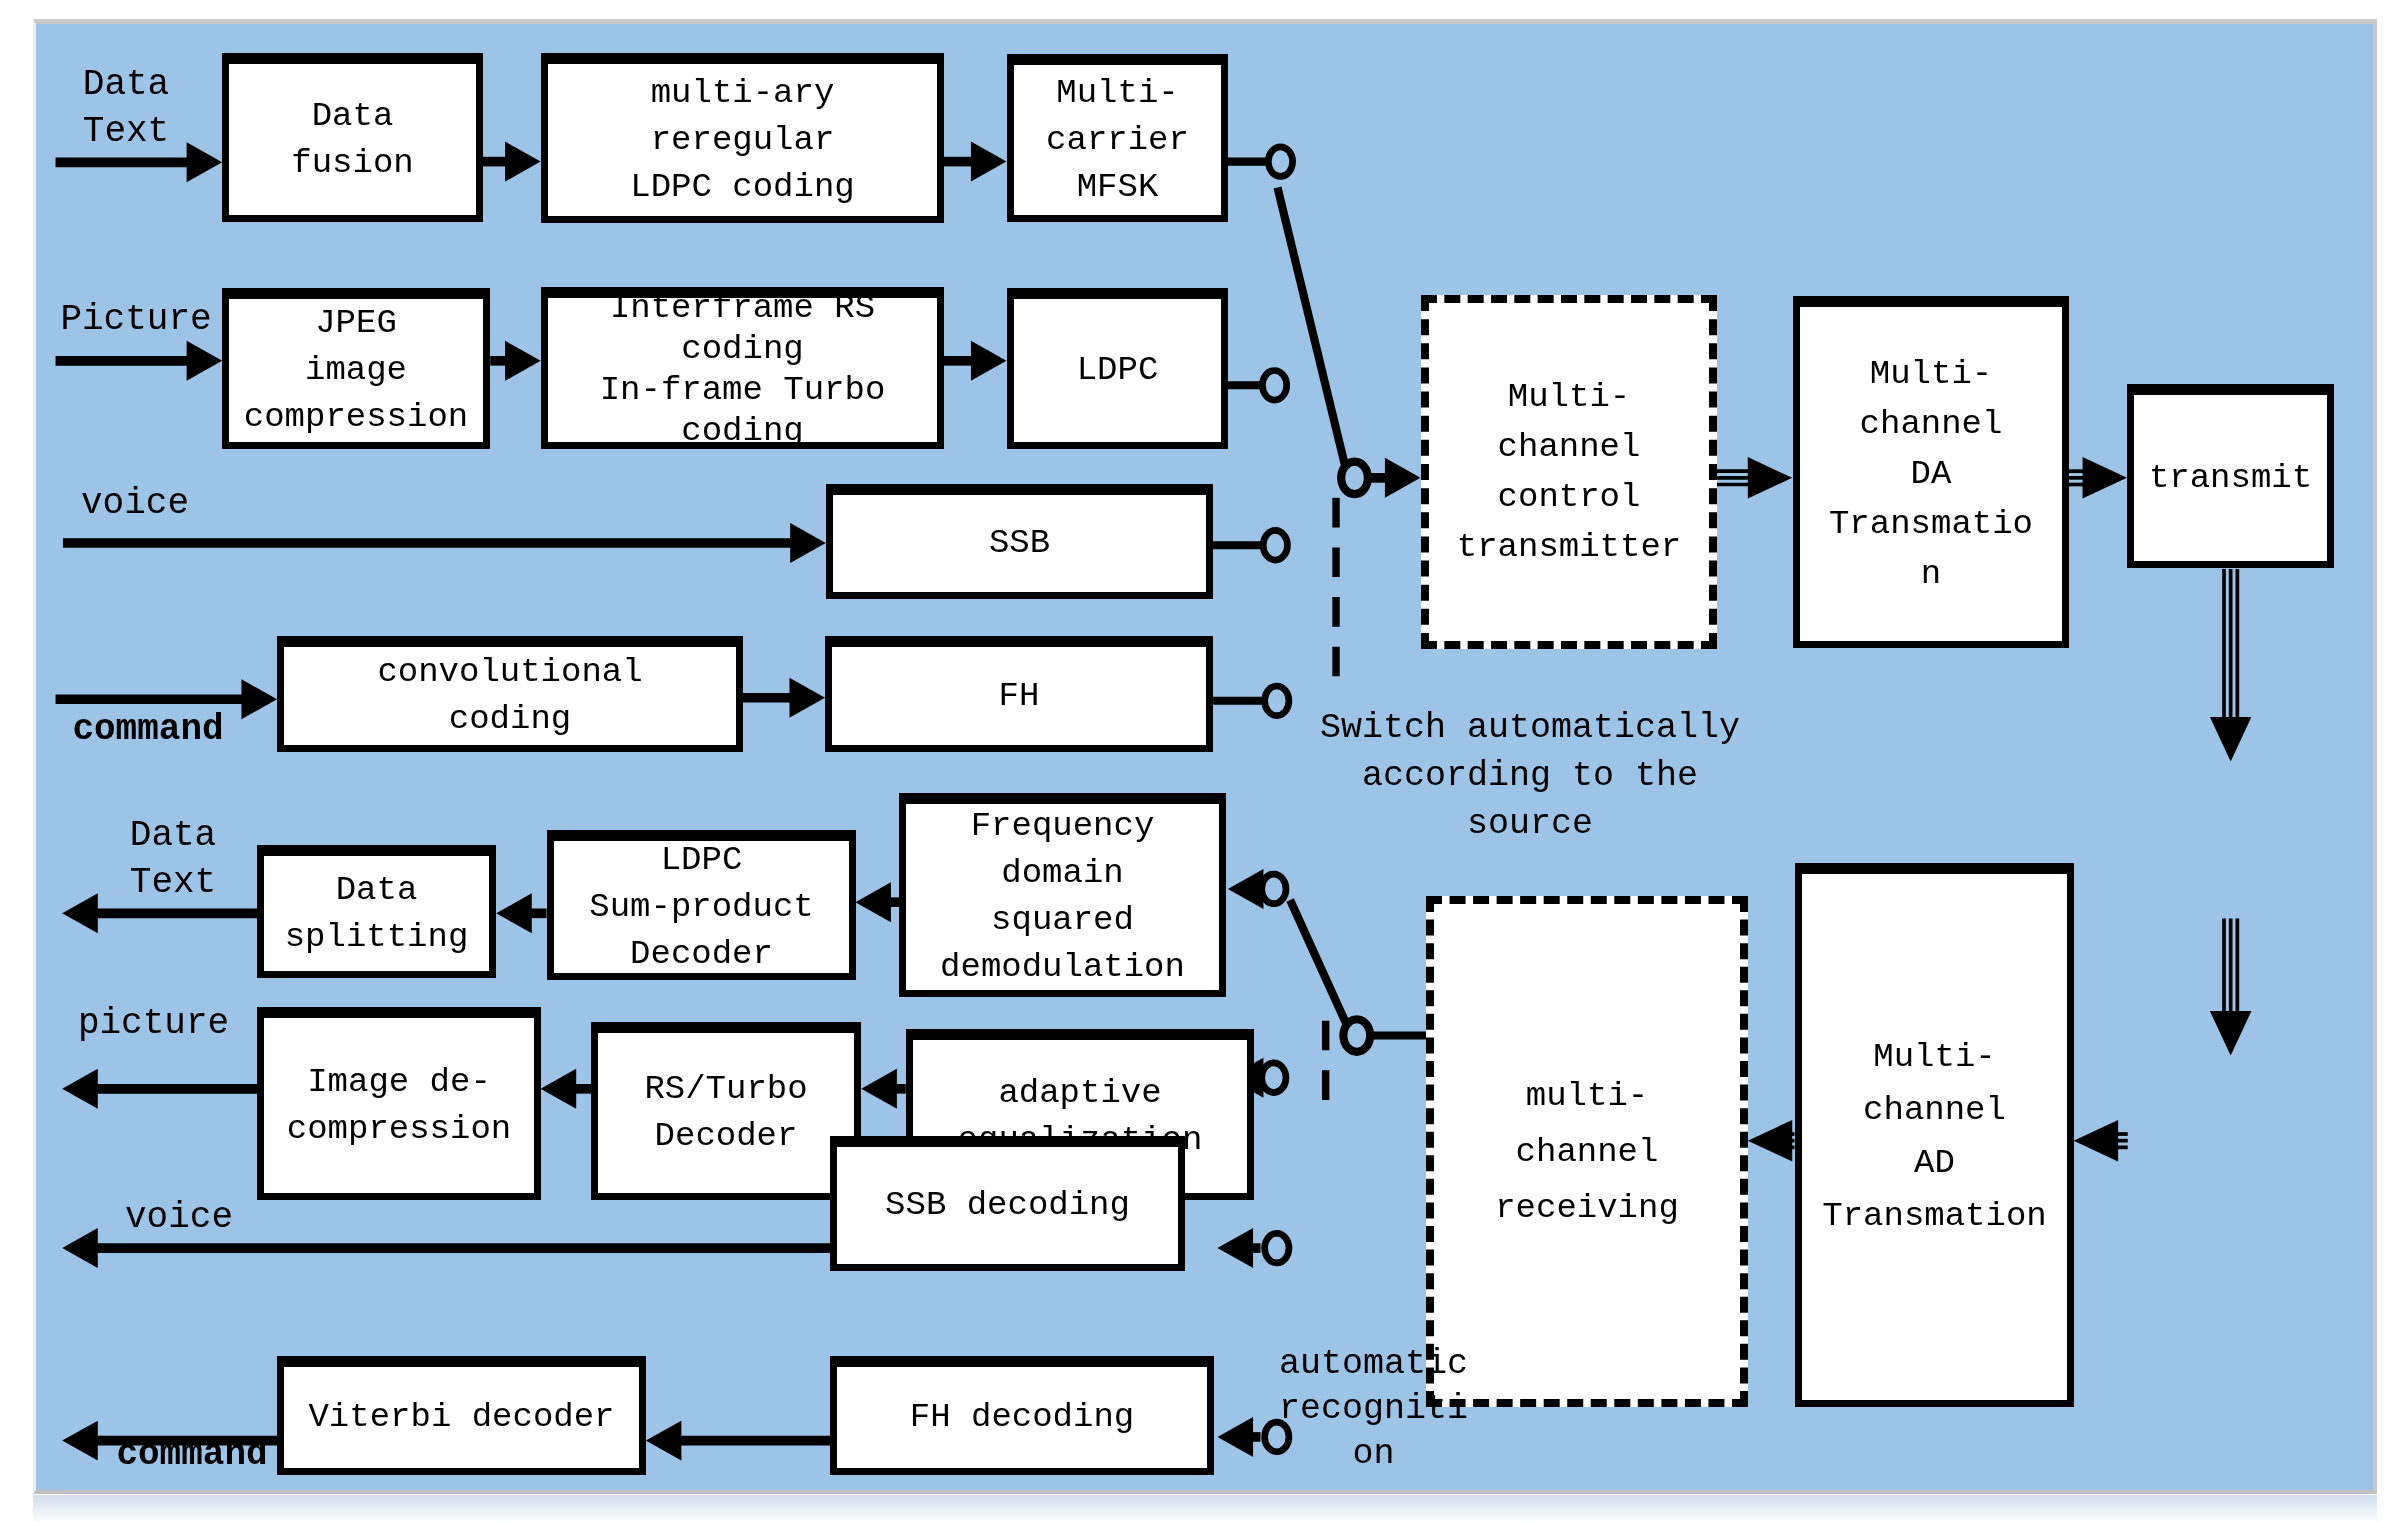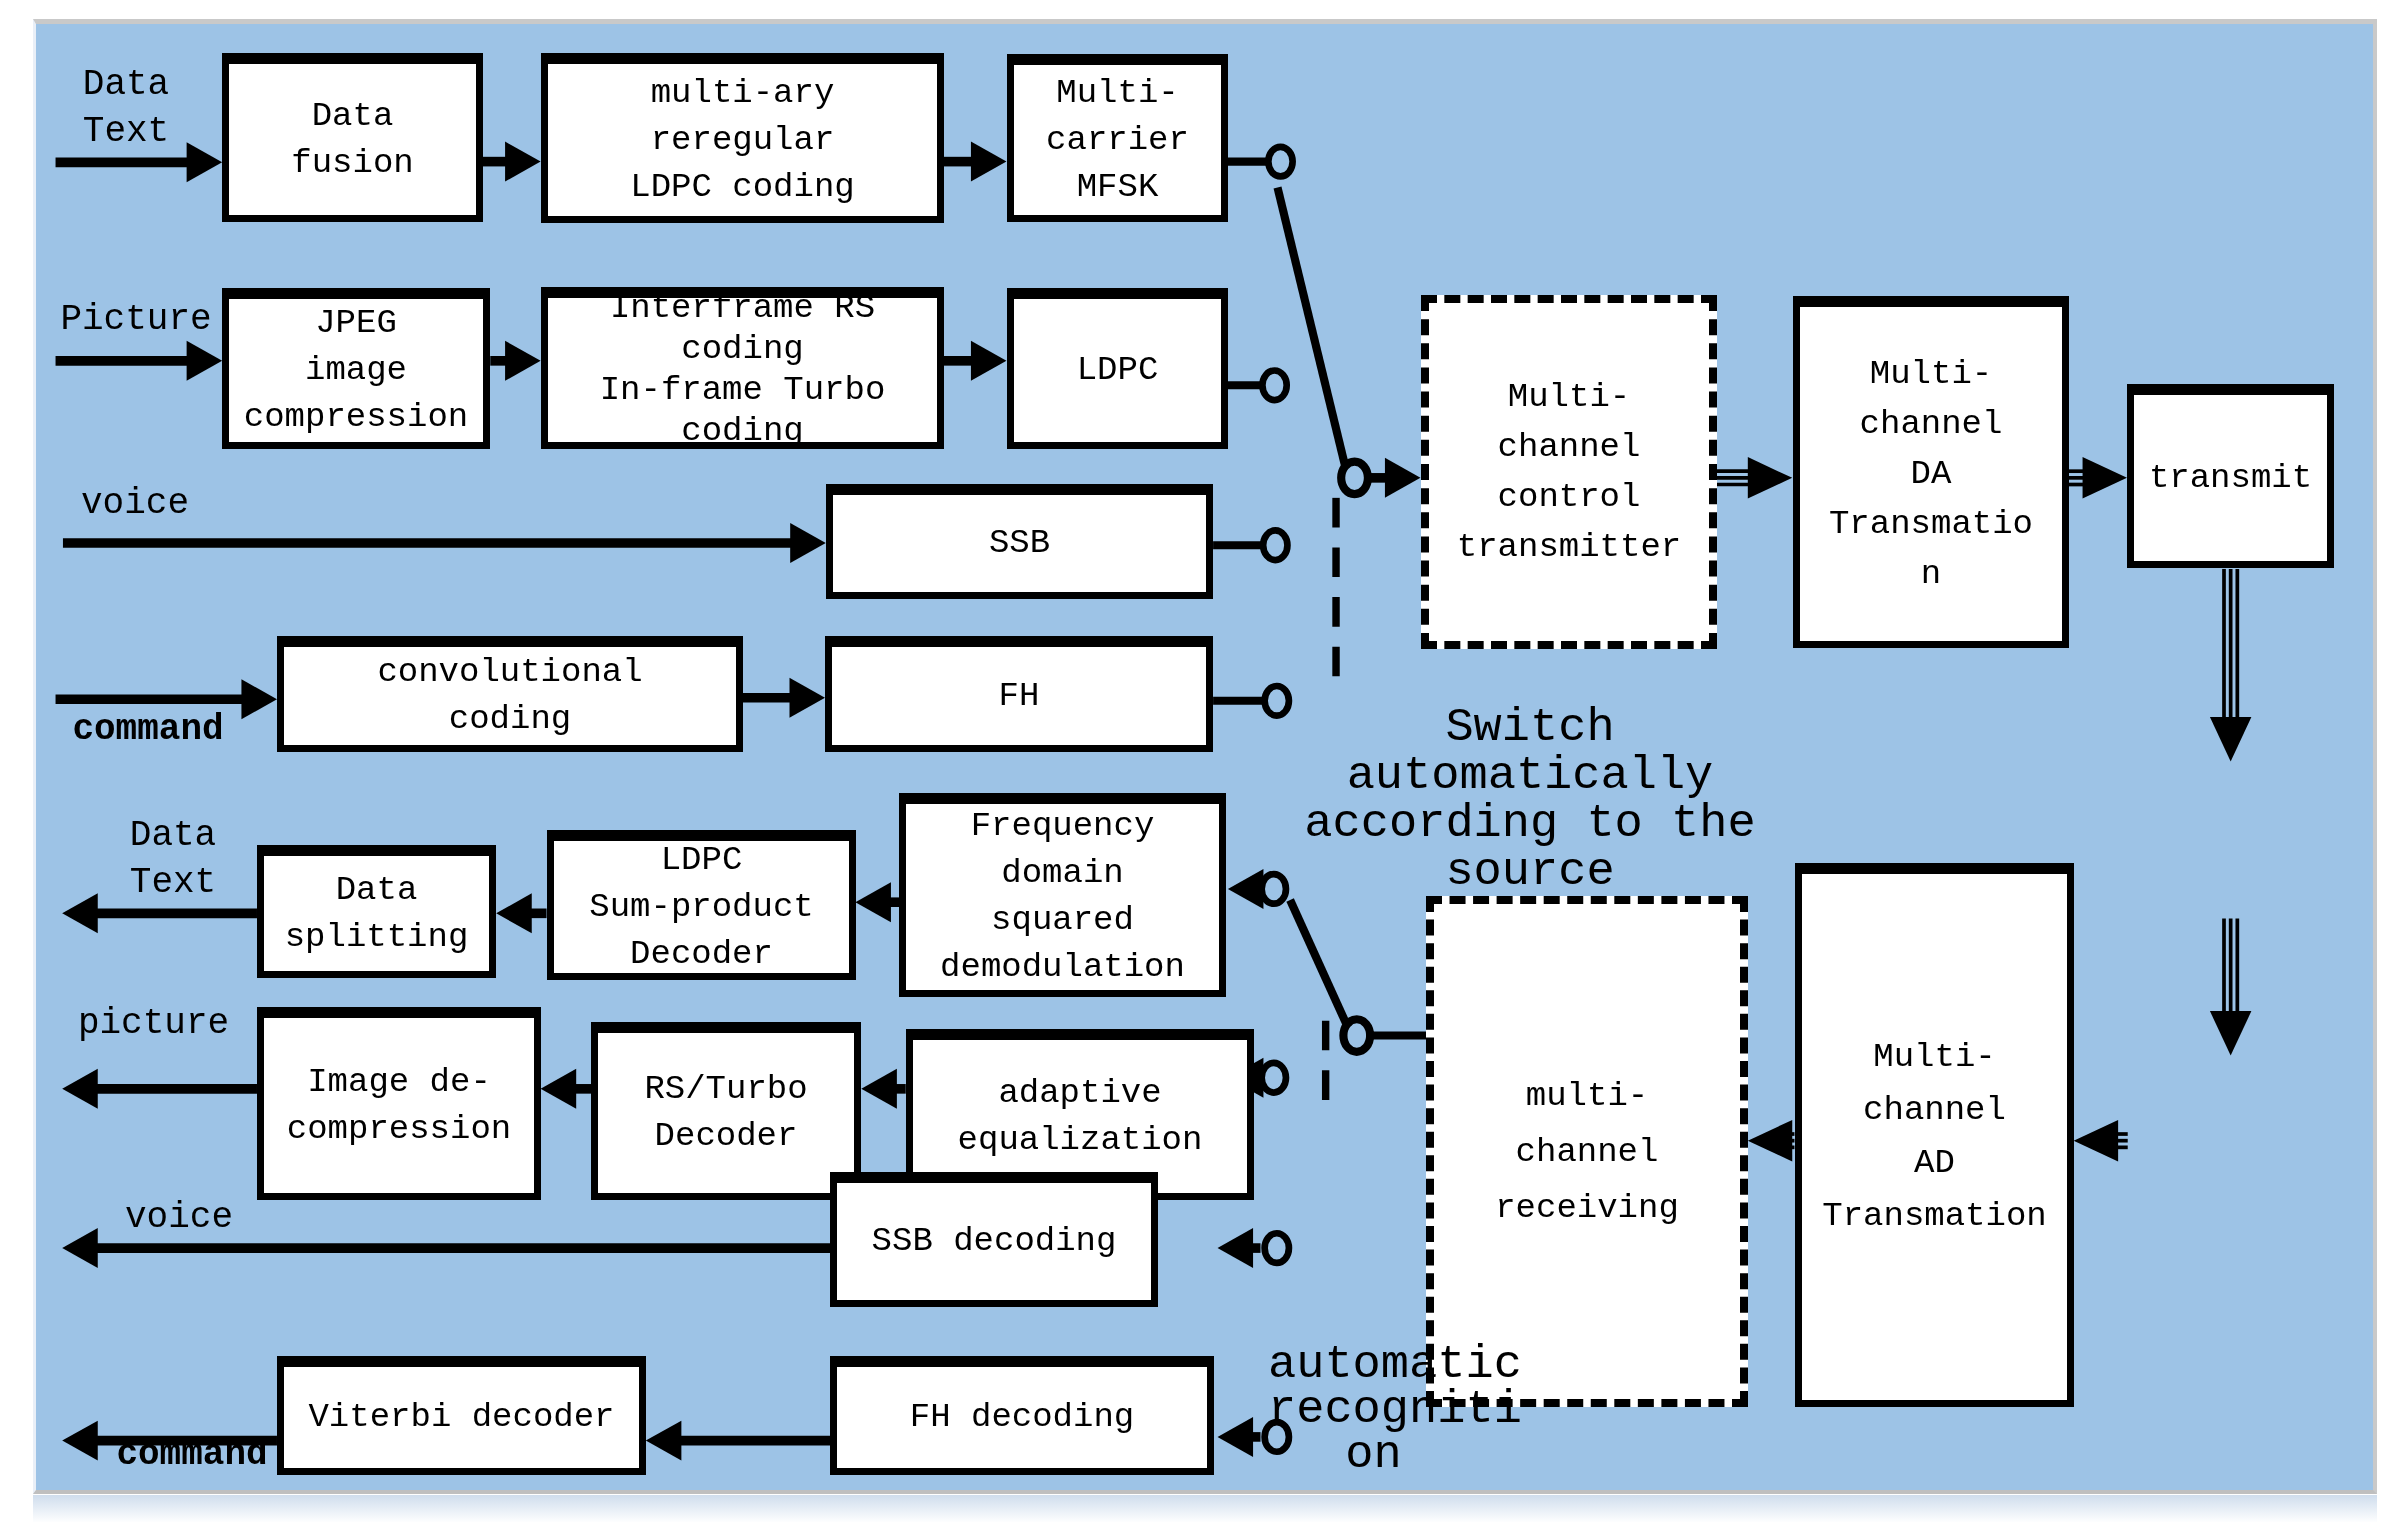--- a/index.html
+++ b/index.html
@@ -20,21 +20,21 @@
        font-size:34px;line-height:47px;}
   .box.dashed{border:8.1px dashed var(--line,#000);}
   .box span{white-space:pre-line;}
   .lh54 span{line-height:41px;display:block;}
   .lh68 span{line-height:50px;display:block;}
   .lh72 span{line-height:53px;display:block;}
   .lh76 span{line-height:56px;display:block;}
   .label{position:absolute;z-index:3;font-size:36px;line-height:47px;
          text-align:center;white-space:pre-line;}
   .bold{font-weight:bold;margin-top:47px;}
-  .note{position:absolute;z-index:4;font-size:47px;line-height:48px;
+  .note{position:absolute;z-index:4;font-size:35px;line-height:48px;
         text-align:center;white-space:pre-line;}
   .note.recog{line-height:45px;}
 </style>
 </head>
 <body>
 
 <div class="stage">
   <div class="panel"></div>
   <div class="bottom-shadow"></div>
 
@@ -217,21 +217,21 @@
 compression</span>
     </div>
   <div class="box" style="left:591px;top:1022px;width:270px;height:178px">
       <span>RS/Turbo
 Decoder</span>
     </div>
   <div class="box" style="left:906px;top:1029px;width:348px;height:171px">
       <span>adaptive
 equalization</span>
     </div>
-  <div class="box" style="left:830px;top:1172px;width:328px;height:135px">
+  <div class="box" style="left:830px;top:1136px;width:355px;height:135px">
       <span>SSB decoding</span>
     </div>
   <div class="box" style="left:277px;top:1356px;width:369px;height:119px">
       <span>Viterbi decoder</span>
     </div>
   <div class="box" style="left:830px;top:1356px;width:384px;height:119px">
       <span>FH decoding</span>
     </div>
 
   <div class="label" style="left:63px;top:61px;width:126px">Data

